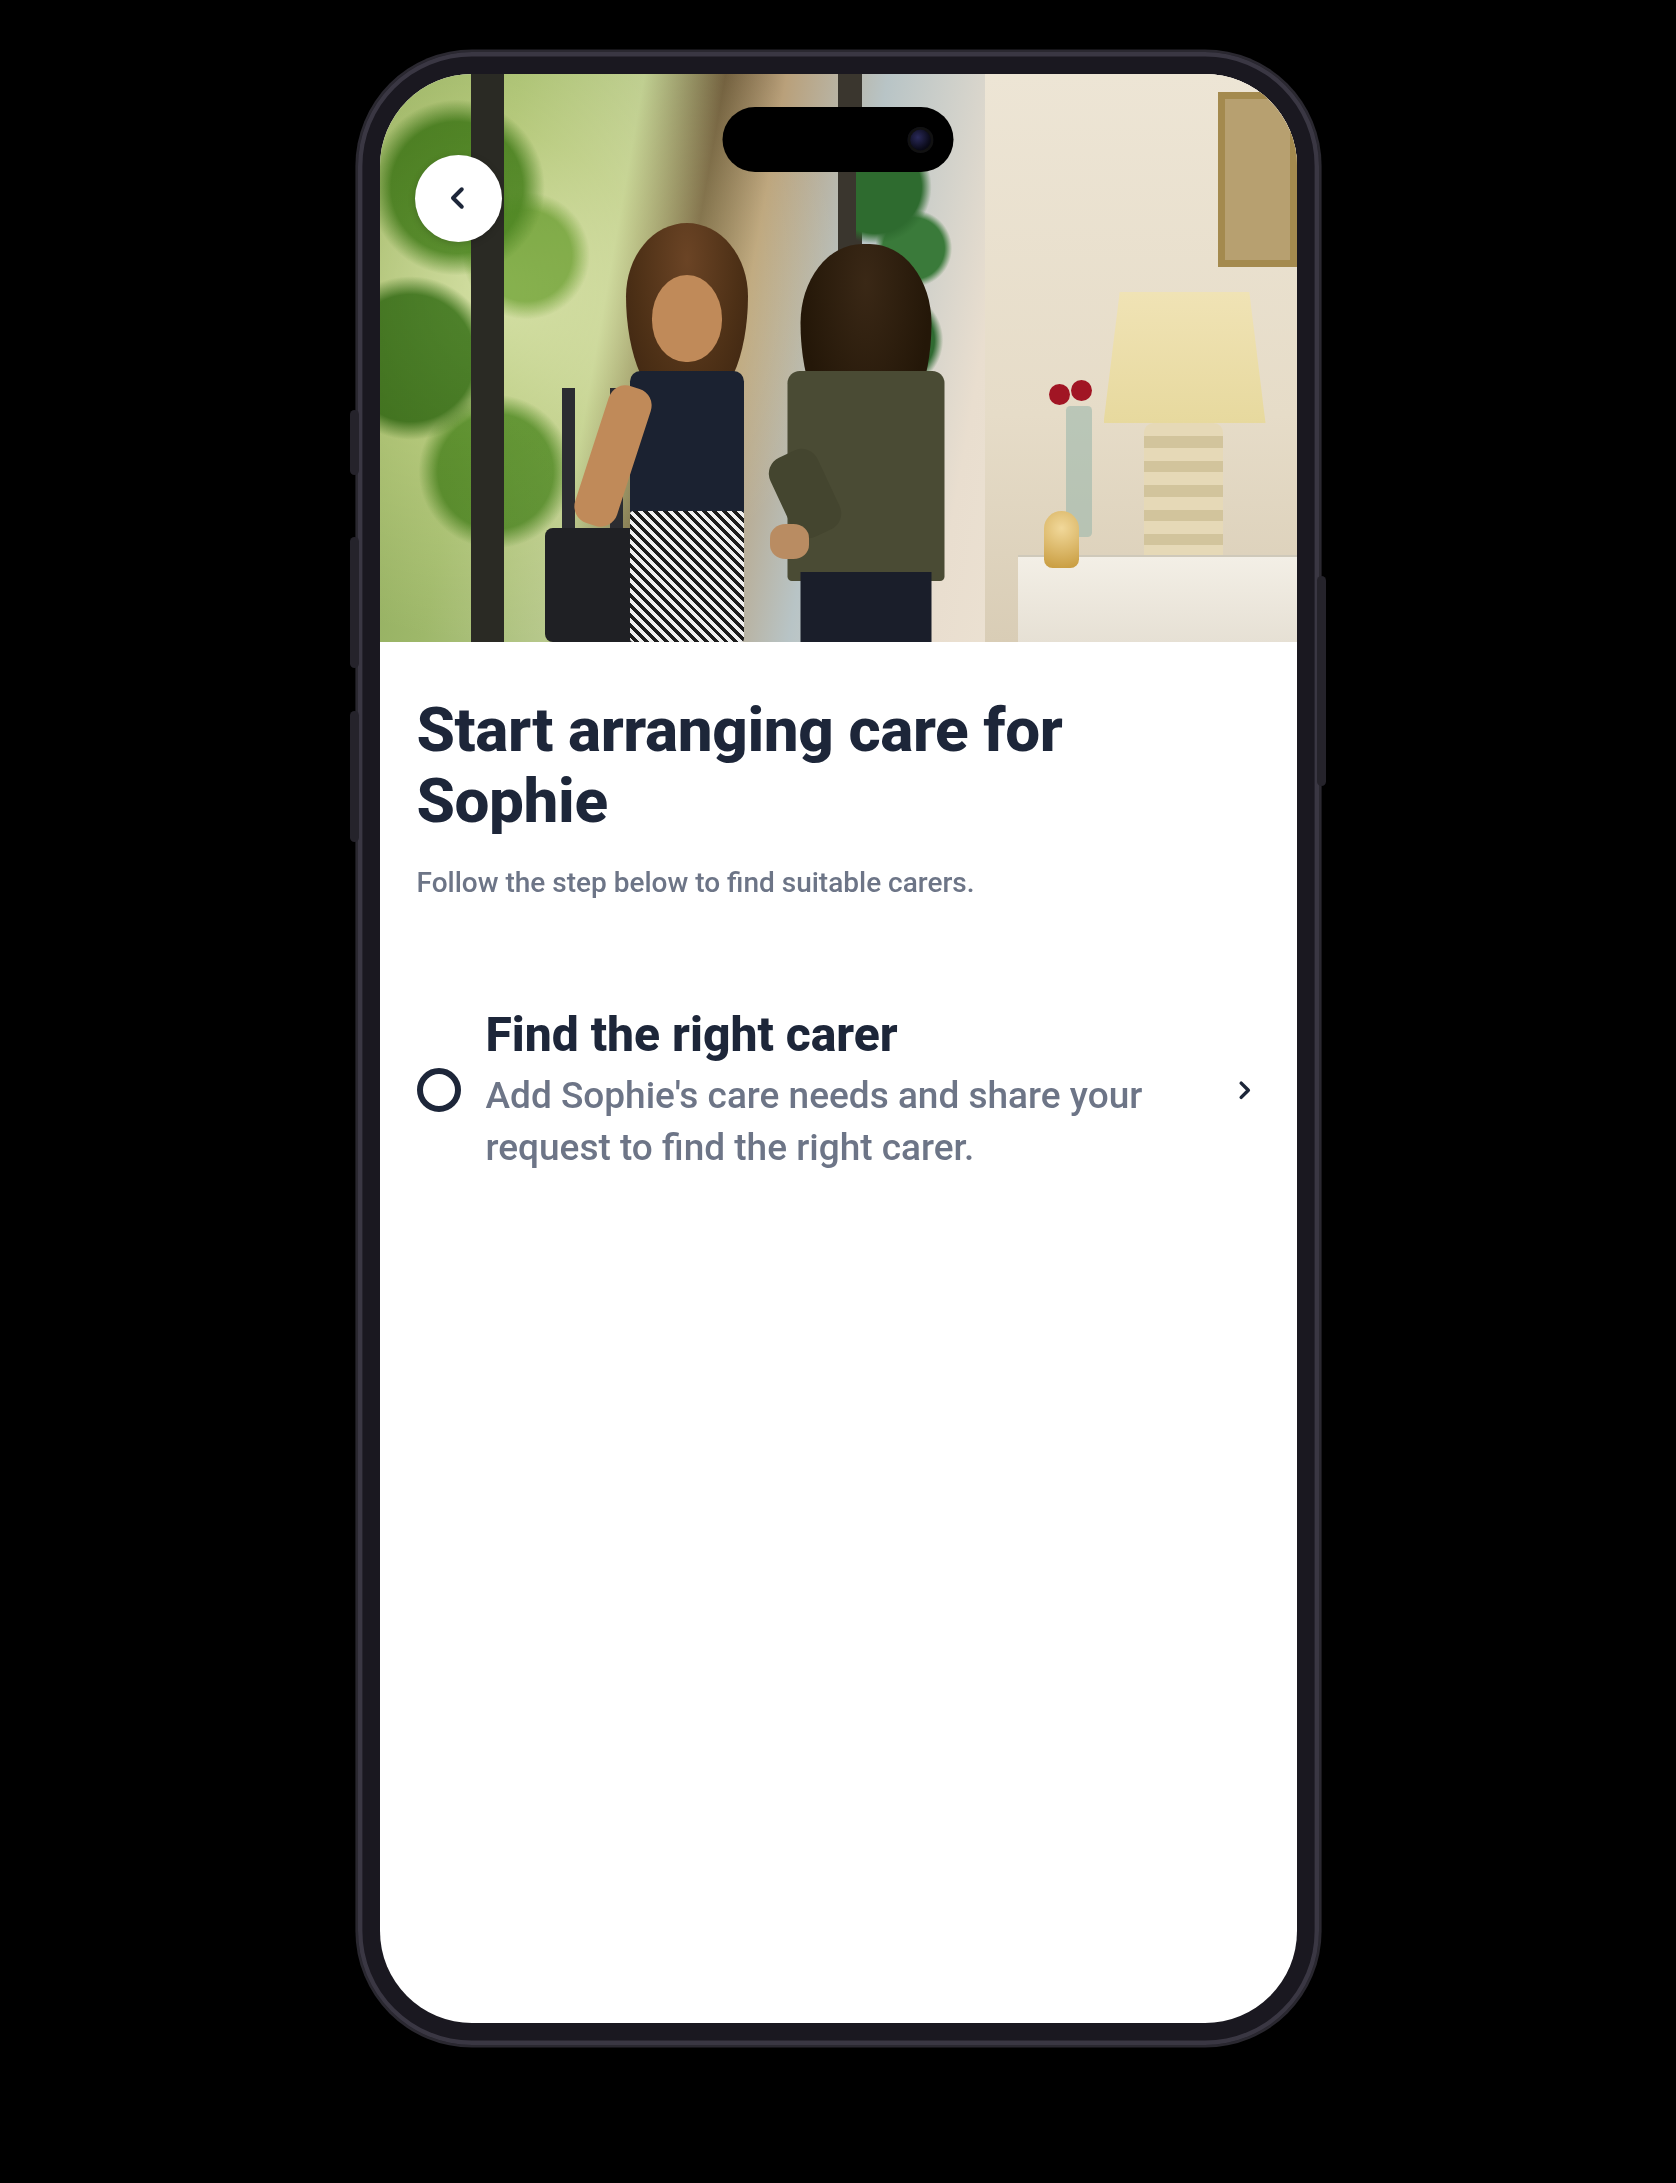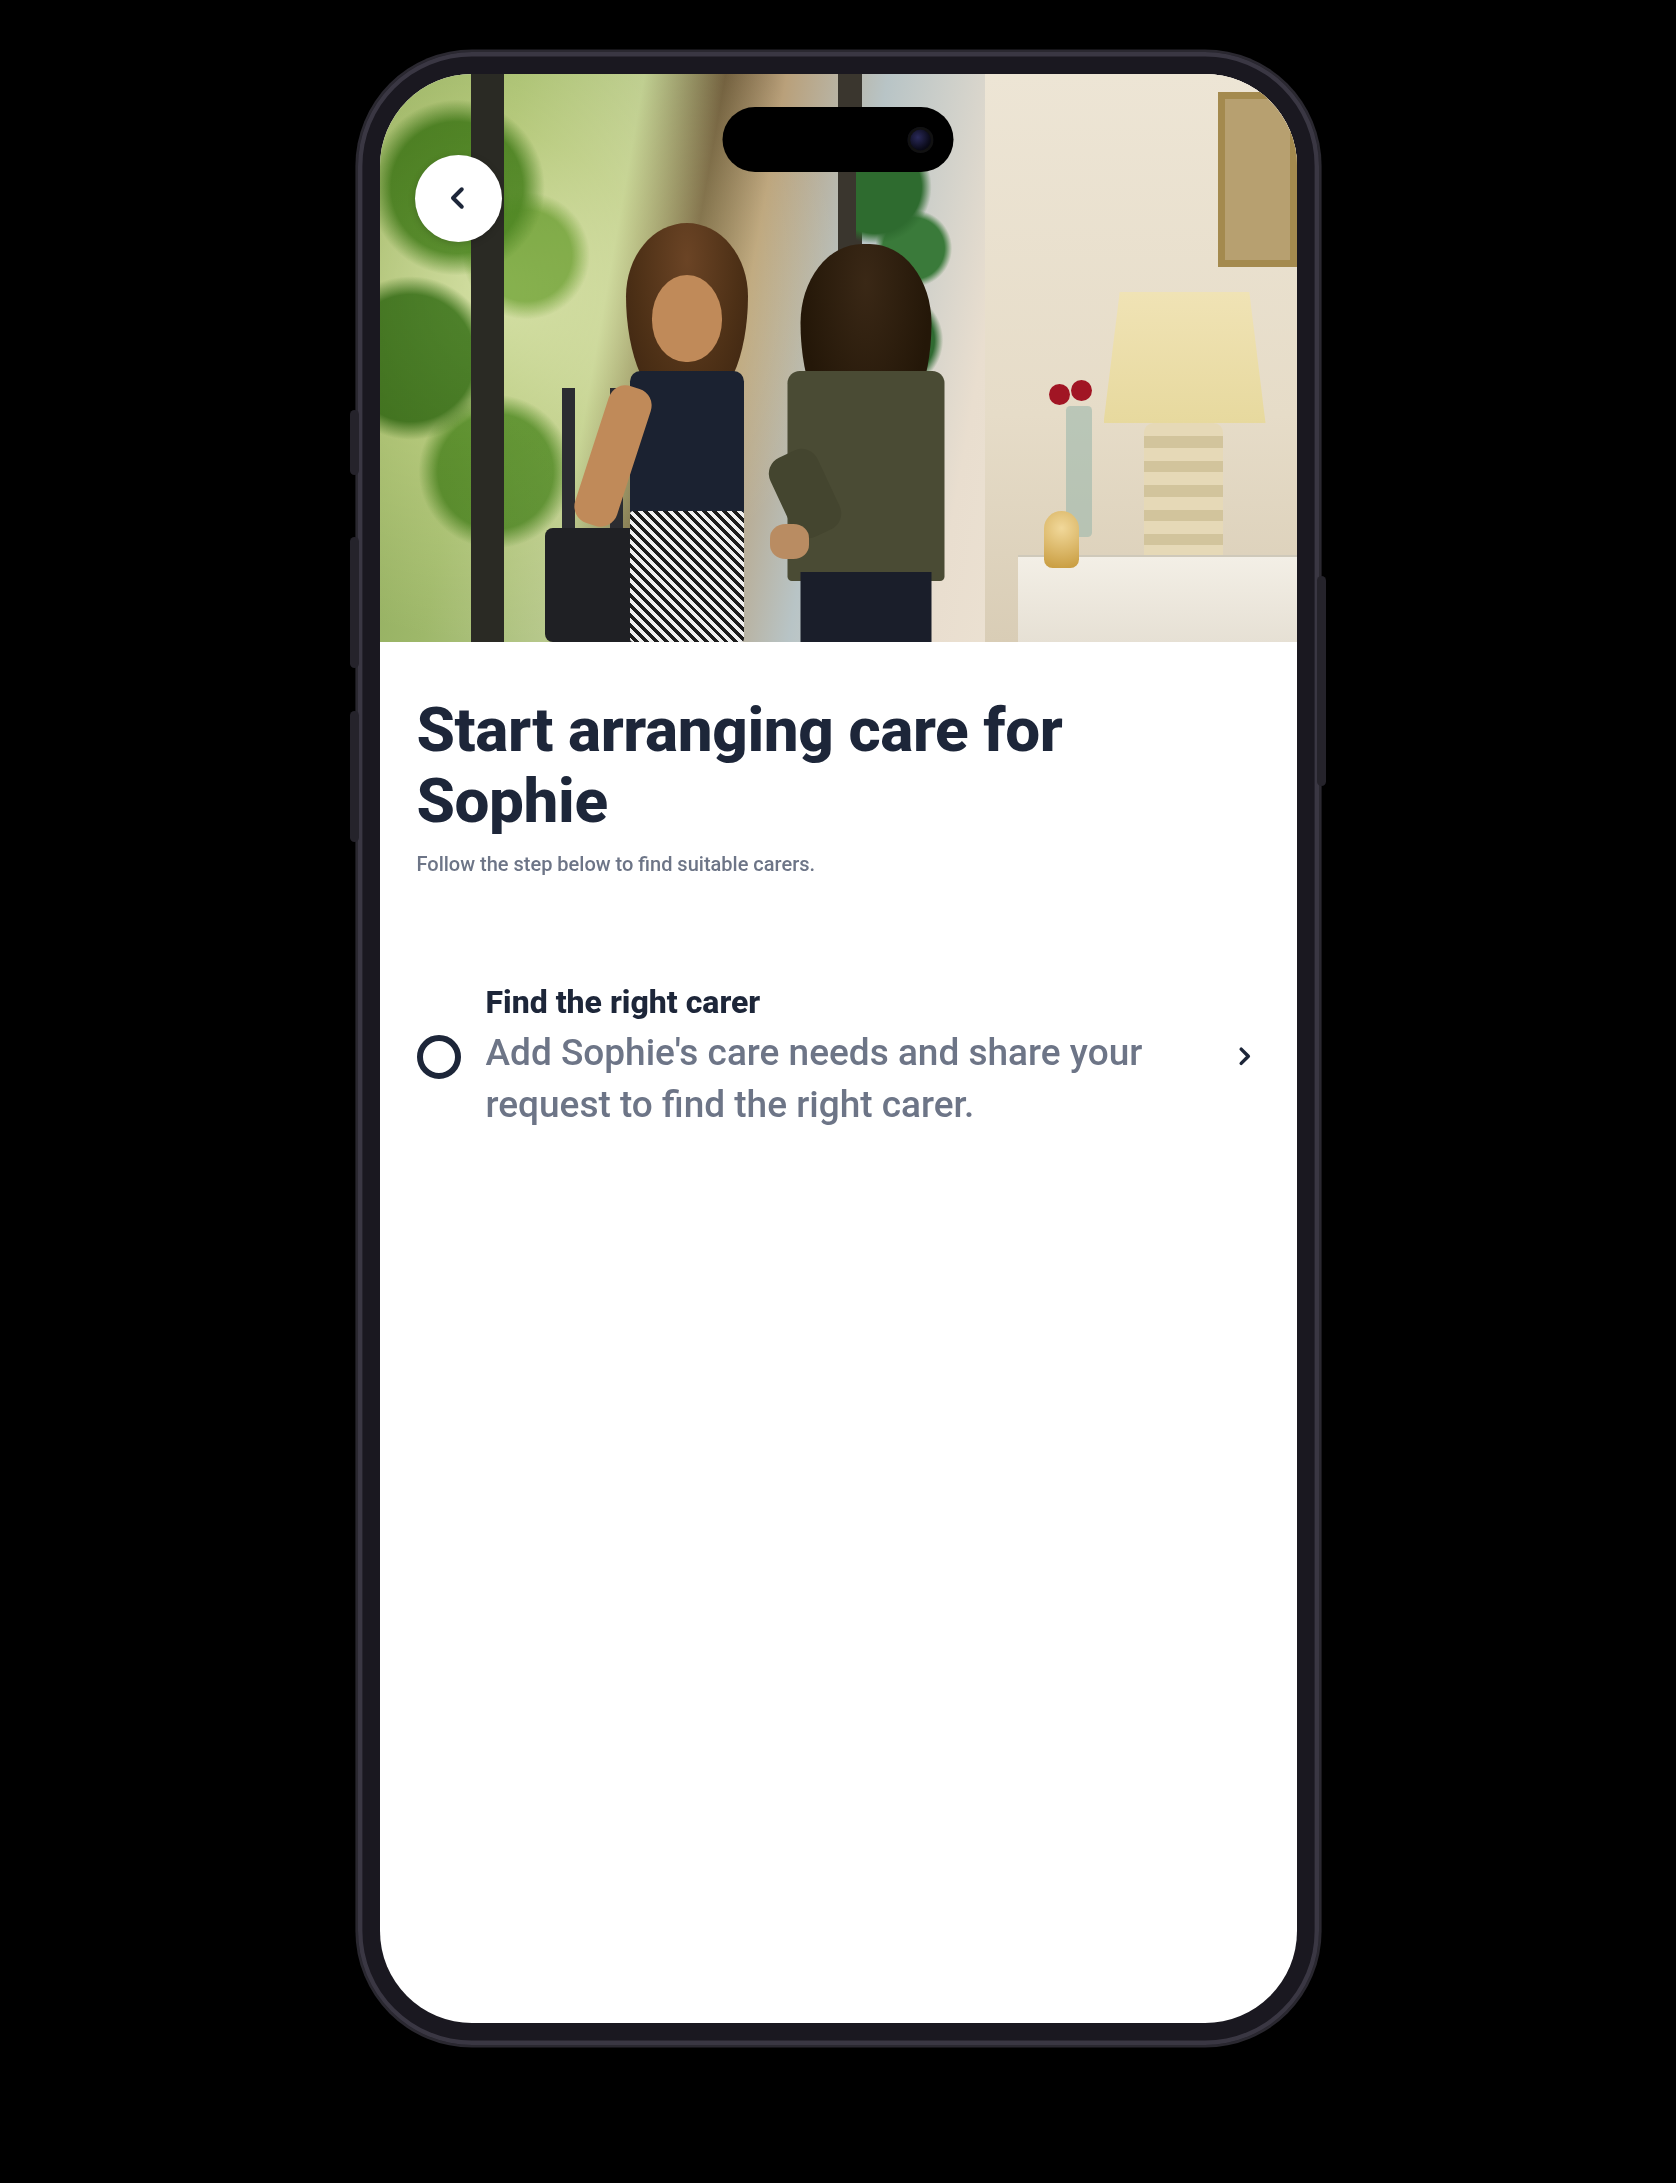--- a/index.html
+++ b/index.html
@@ -144,43 +144,43 @@
     padding: 52px 37px 0 37px;
   }
   .title {
     font-size: 62px;
     font-weight: 800;
     color: #1d2639;
     letter-spacing: -0.4px;
     line-height: 1.15;
   }
   .subtitle {
-    margin-top: 14px;
-    font-size: 20px;
+    margin-top: 27px;
+    font-size: 28px;
     font-weight: 500;
     color: #6d7587;
     line-height: 1.35;
   }
   .step-row {
     margin-top: 105px;
     display: flex;
     align-items: center;
     gap: 25px;
     cursor: pointer;
   }
   .step-indicator {
     flex: 0 0 auto;
     width: 44px;
     height: 44px;
     border: 6.1px solid #1d2639;
     border-radius: 50%;
   }
   .step-text { flex: 1 1 auto; }
   .step-title {
-    font-size: 32px;
+    font-size: 48px;
     font-weight: 800;
     color: #1d2639;
     line-height: 1.2;
   }
   .step-desc {
     margin-top: 6.1px;
     font-size: 37px;
     font-weight: 500;
     color: #6d7587;
     line-height: 1.4;

